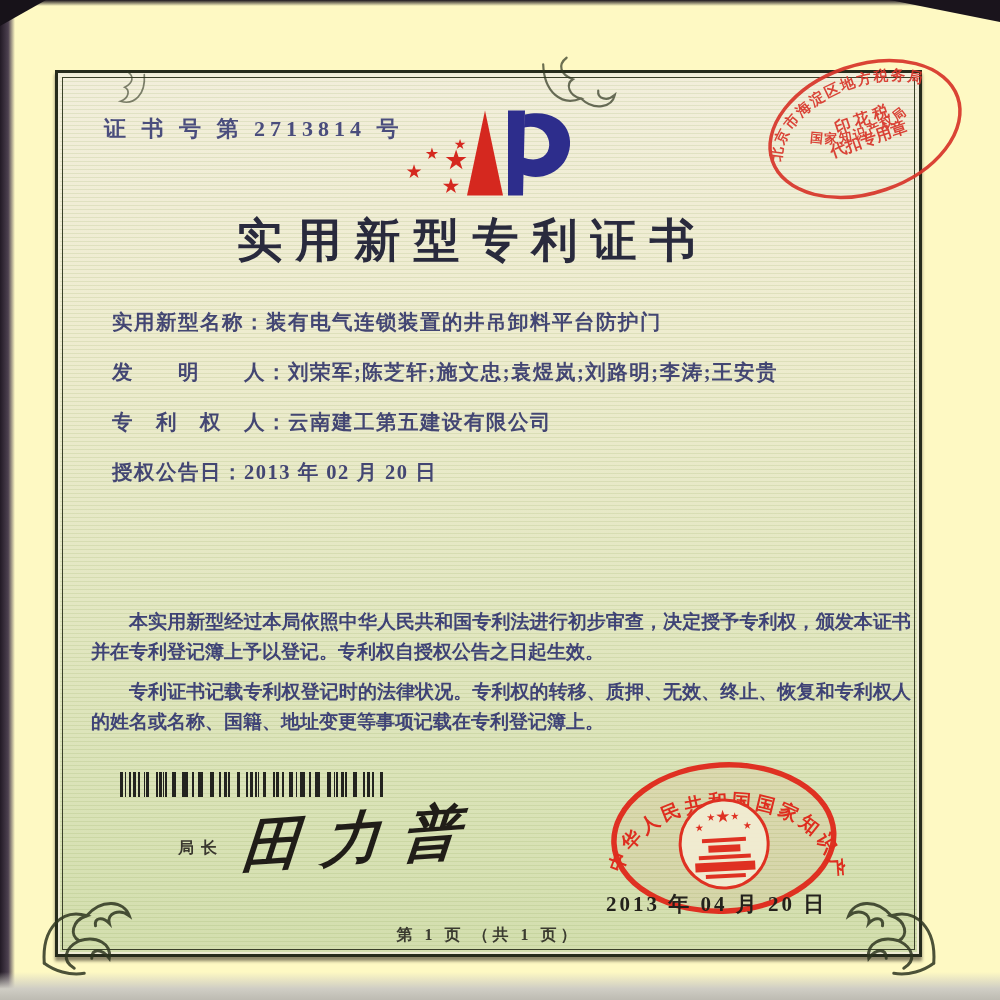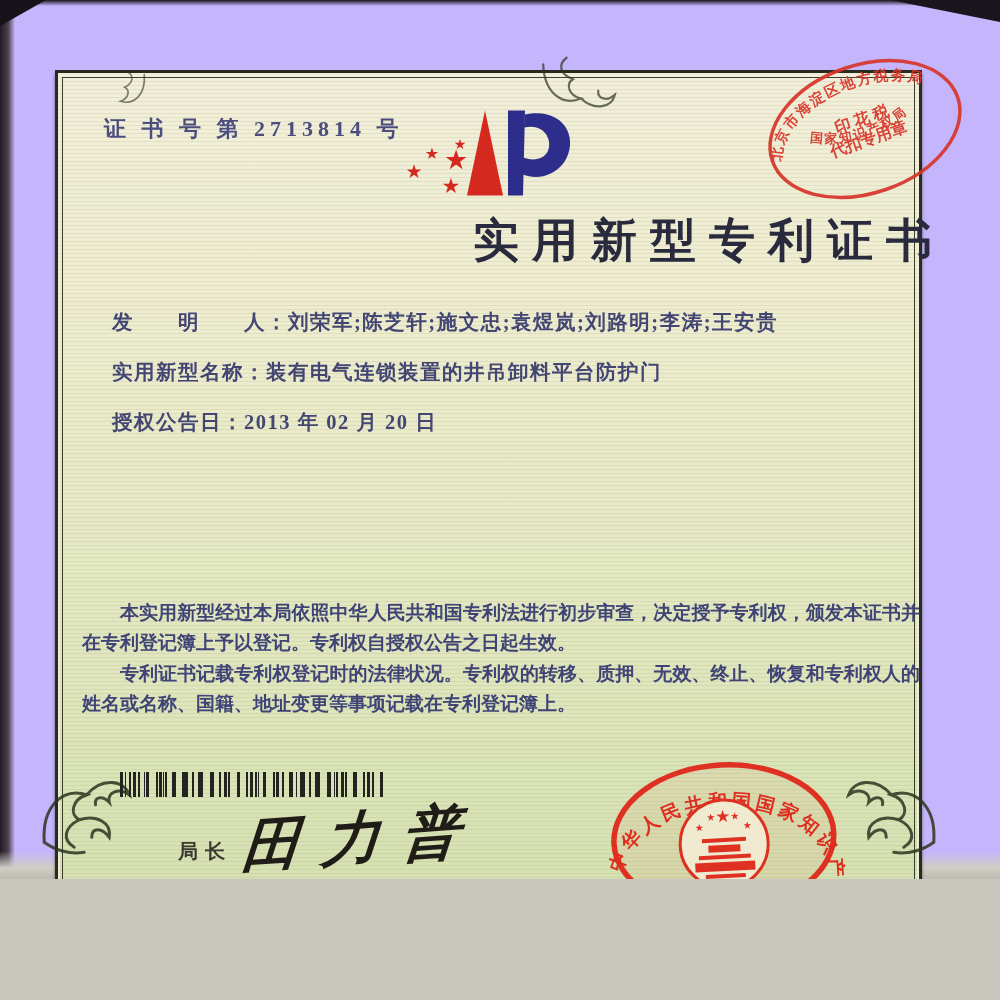--- a/index.html
+++ b/index.html
@@ -1,19 +1,19 @@
 <!DOCTYPE html>
 <html><head>
 <meta charset="utf-8">
 <style>
   html,body{margin:0;padding:0;background:#c9c6bd;}
   *{box-sizing:border-box;}
   .scan{
-    position:relative;width:1000px;height:879px;overflow:hidden;
-    background:#c4b5fd;
+    position:relative;width:1000px;height:1000px;overflow:hidden;
+    background:#fef9c3;
     font-family:"Liberation Serif","DejaVu Serif",serif;
   }
   
   .edge-left{position:absolute;left:0;top:0;width:15px;height:1000px;
     background:linear-gradient(90deg,#221a25 0%,#4d4150 55%,rgba(120,110,120,0) 100%);}
   .edge-top{position:absolute;left:0;top:0;width:1000px;height:6px;
     background:linear-gradient(180deg,#1c161e,rgba(40,32,40,0));}
   .corner-tl{position:absolute;left:0;top:0;width:0;height:0;
     border-top:26px solid #171219;border-right:46px solid transparent;}
   .corner-tr{position:absolute;right:0;top:0;width:0;height:0;
@@ -37,35 +37,35 @@
   .fl-bl{left:48px;bottom:28px;transform:scale(1.25);}
   .fl-br{right:70px;bottom:28px;transform:scale(-1.25,1.25);}
   .fl-top{left:540px;top:44px;transform:scale(1,-1) rotate(6deg);opacity:.7;}
   .fl-tl{left:72px;top:50px;transform:scale(-.7,-.7);opacity:.6;}
   
   .cert-no{position:absolute;left:104px;top:114px;font-size:22px;letter-spacing:5px;
     color:#4a4d7d;font-weight:600;}
   .logo{position:absolute;left:372px;top:101px;width:210px;height:108px;}
   .tax-stamp{position:absolute;left:758px;top:50px;width:214px;height:158px;
     transform:rotate(-19deg);opacity:.92;}
-  .title{position:absolute;left:0;right:55px;top:210px;text-align:right;
+  .title{position:absolute;left:0;right:55px;top:210px;text-align:center;
     font-size:46px;font-weight:700;letter-spacing:13px;color:#292a3d;}
   .fields{position:absolute;left:112px;top:308px;width:720px;}
   .field-row{font-size:20.5px;color:#434673;letter-spacing:1.5px;height:50px;
     font-weight:600;}
   .body-text{position:absolute;left:80px;top:596px;width:842px;
     font-size:19px;line-height:29.5px;color:#3f4376;text-align:justify;font-weight:600;}
-  .body-text p{margin:2px;text-indent:2em;}
+  .body-text p{margin:11px;text-indent:2em;}
   .barcode{position:absolute;left:120px;top:772px;width:268px;height:25px;
     background-image:
       repeating-linear-gradient(90deg,#23231f 0 2px,rgba(0,0,0,0) 2px 9px),
       repeating-linear-gradient(90deg,#23231f 0 3px,rgba(0,0,0,0) 3px 13px),
       repeating-linear-gradient(90deg,rgba(0,0,0,0) 0 5px,#23231f 5px 6px,rgba(0,0,0,0) 6px 19px);
   }
-  .commissioner{position:absolute;left:178px;top:838px;font-size:20px;color:#3a382f;
+  .commissioner{position:absolute;left:178px;top:838px;font-size:16px;color:#3a382f;
     letter-spacing:7px;font-weight:600;}
   .signature{position:absolute;left:242px;top:800px;font-size:58px;color:#201d18;
     letter-spacing:22px;font-weight:600;transform:rotate(-4deg) skewX(-9deg);
     font-style:italic;white-space:nowrap;}
   .seal{position:absolute;left:604px;top:756px;width:240px;height:170px;
     transform:rotate(-3deg);opacity:.95;}
   .seal-date{position:absolute;left:606px;top:890px;width:240px;font-size:21px;
     color:#23211c;letter-spacing:3px;font-weight:600;white-space:nowrap;}
   .footer{position:absolute;left:55px;right:78px;top:925px;text-align:center;
     font-size:16px;color:#3b3b30;letter-spacing:4px;font-weight:600;}
@@ -142,22 +142,23 @@
     <text font-size="13" font-weight="bold" fill="#d8352a" letter-spacing="2">
       <textPath href="#taxBottom" startOffset="12%">国家知识产权局</textPath>
     </text>
     <text x="107" y="74" text-anchor="middle" font-size="16" font-weight="bold" fill="#d8352a">印 花 税</text>
     <text x="107" y="95" text-anchor="middle" font-size="16" font-weight="bold" fill="#d8352a">代扣专用章</text>
   </svg>
 
   <div class="title">实用新型专利证书</div>
 
   <div class="fields">
+    <div class="field-row">实用新型名称：装有电气连锁装置的井吊卸料平台防护门</div>
     <div class="field-row">发　　明　　人：刘荣军;陈芝轩;施文忠;袁煜岚;刘路明;李涛;王安贵</div>
-    <div class="field-row">实用新型名称：装有电气连锁装置的井吊卸料平台防护门</div>
+    <div class="field-row">专　利　权　人：云南建工第五建设有限公司</div>
     <div class="field-row">授权公告日：2013 年 02 月 20 日</div>
   </div>
 
   <div class="body-text">
     <p>本实用新型经过本局依照中华人民共和国专利法进行初步审查，决定授予专利权，颁发本证书并在专利登记簿上予以登记。专利权自授权公告之日起生效。</p>
     <p>专利证书记载专利权登记时的法律状况。专利权的转移、质押、无效、终止、恢复和专利权人的姓名或名称、国籍、地址变更等事项记载在专利登记簿上。</p>
   </div>
 
   <div class="barcode"></div>
 
@@ -183,16 +184,17 @@
       </g>
       <g fill="#e0281b">
         <rect x="98" y="82" width="44" height="4"></rect>
         <rect x="104" y="89" width="32" height="7"></rect>
         <rect x="94" y="99" width="52" height="4"></rect>
         <rect x="90" y="106" width="60" height="9"></rect>
         <rect x="100" y="118" width="40" height="4"></rect>
       </g>
     </g>
   </svg>
-  <div class="seal-date">2013 年 02 月 20 日</div>
-
+  <div class="seal-date">2013 年 04 月 20 日</div>
+
+  <div class="footer">第 1 页 （共 1 页）</div>
 
 </div>
 
 </body></html>

